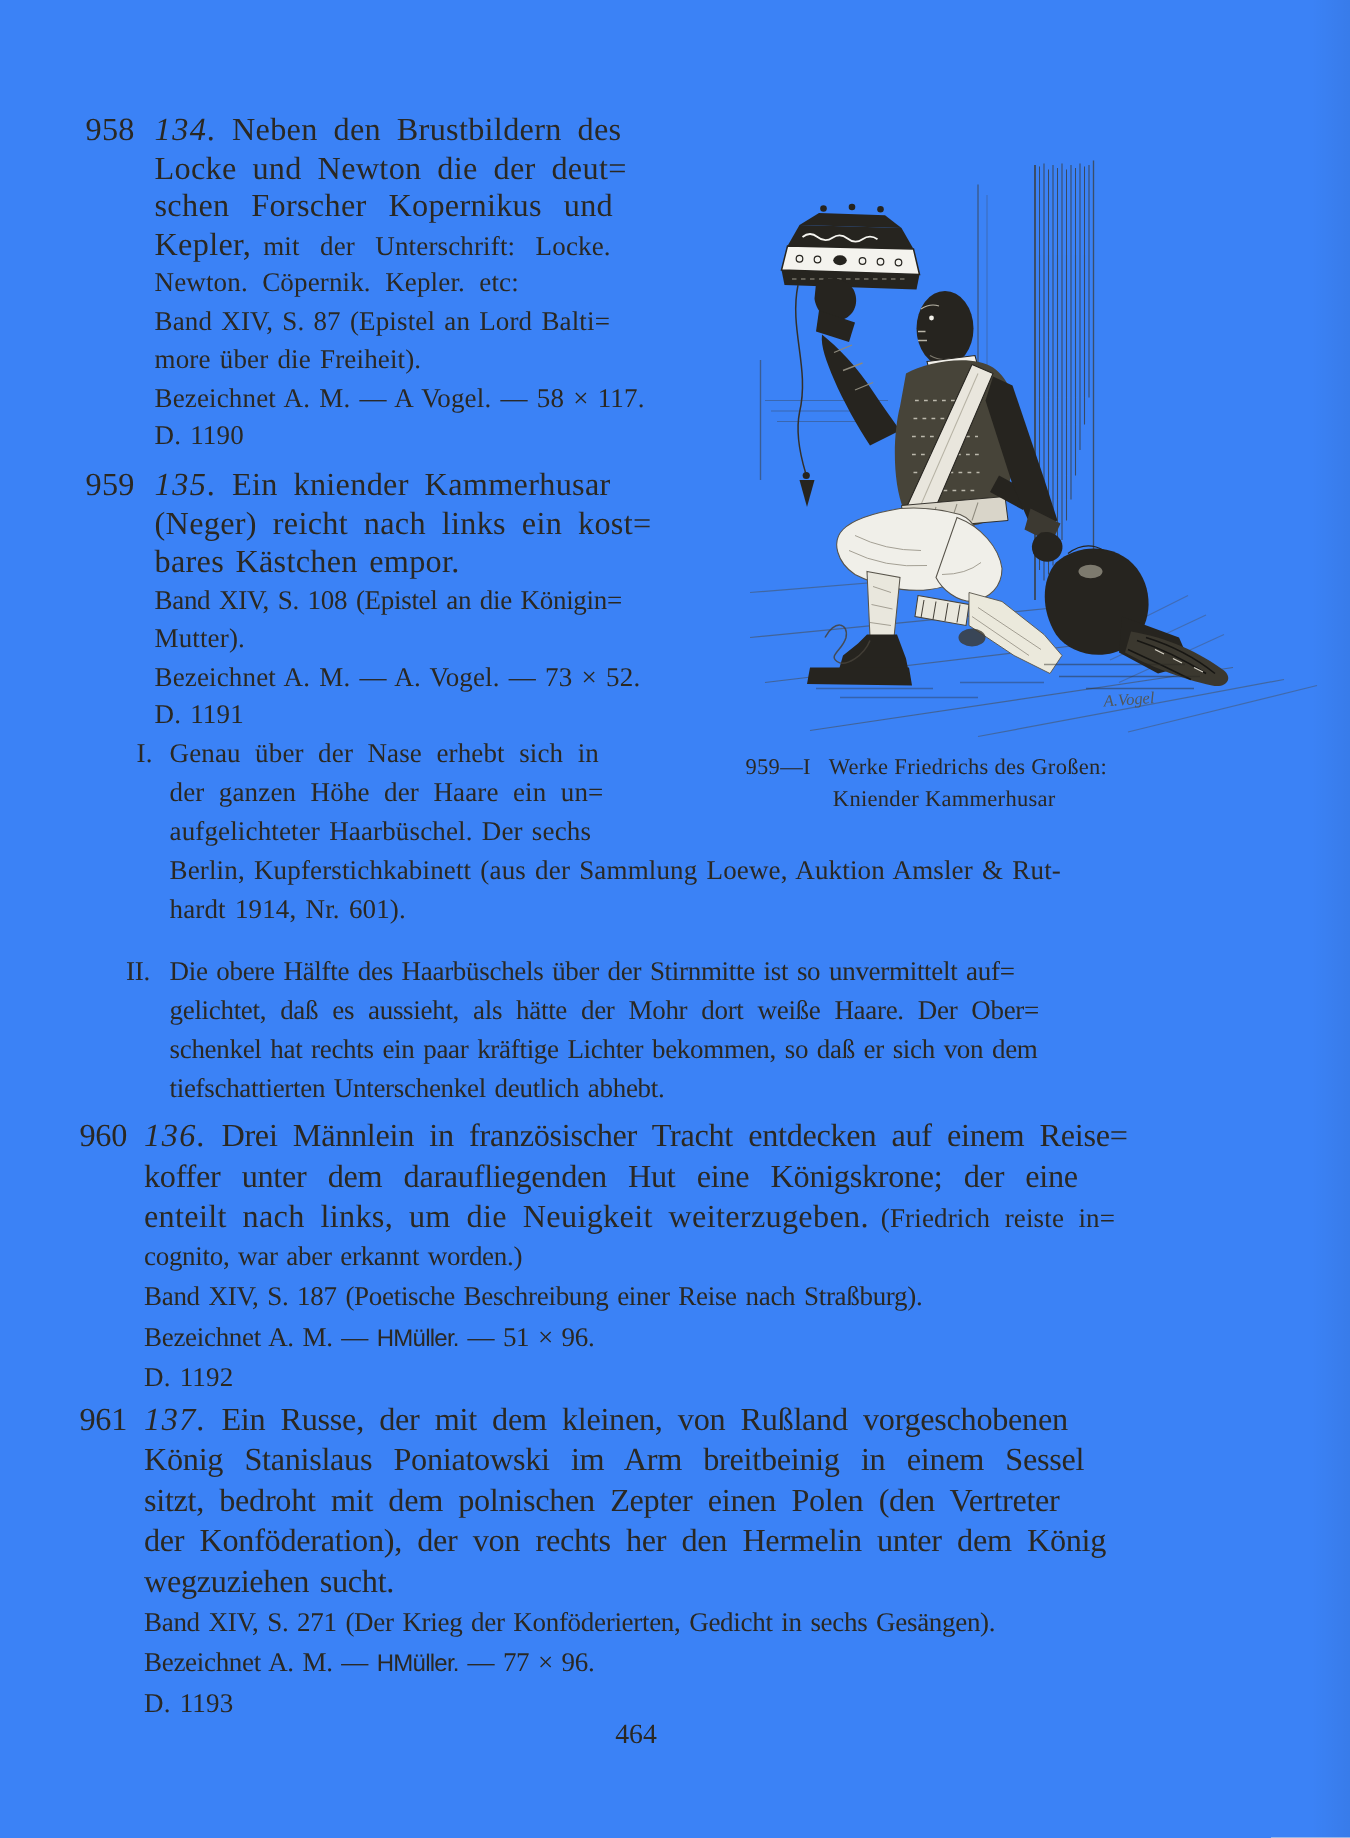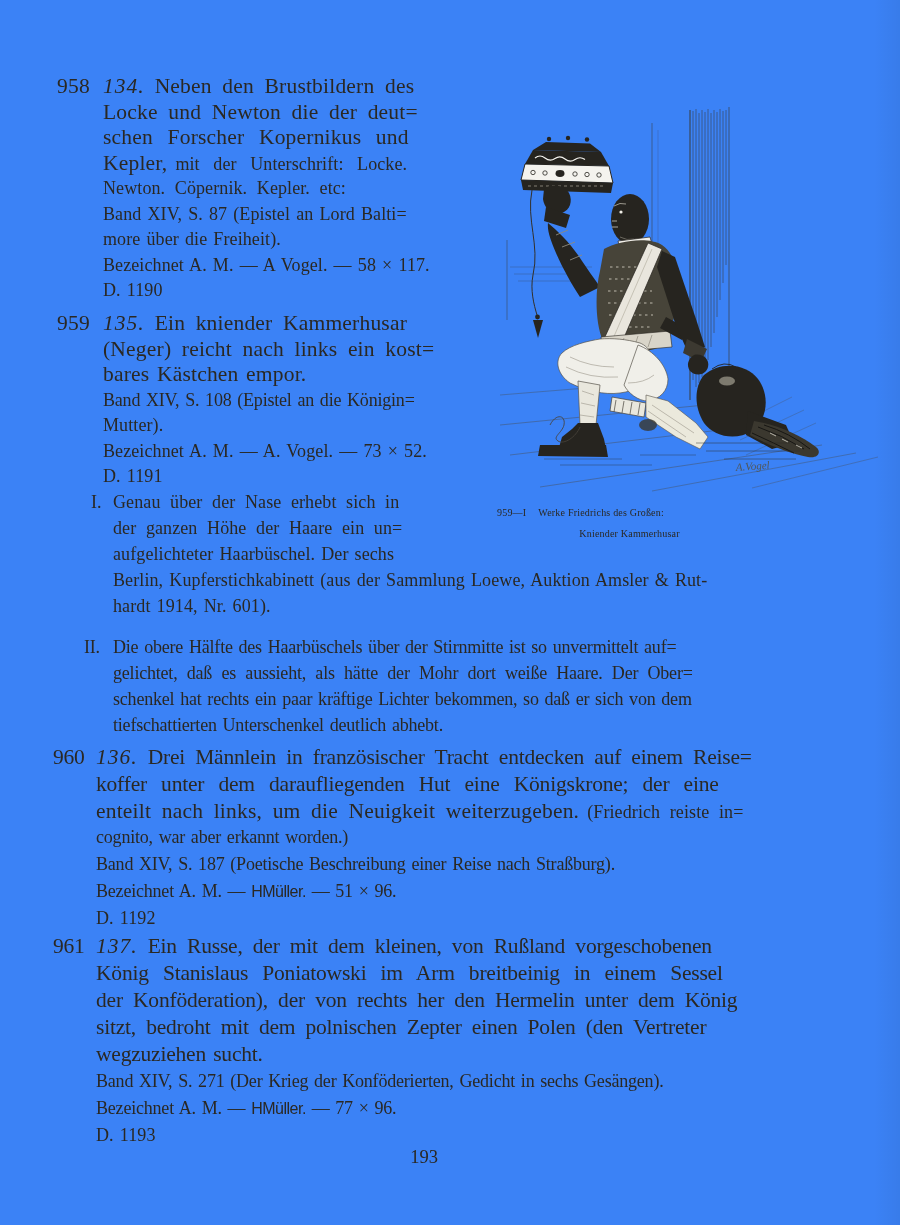--- a/index.html
+++ b/index.html
@@ -36,21 +36,21 @@
   .note1 .nlab{width:22px;}
   .note2 .nlab{width:29px;}
   .e960 .ln{height:26.8px;line-height:26.8px;}
   .e961 .ln{height:27px;line-height:27px;}
   .e960 .ind,.e961 .ind{margin-left:43px;}
   .smseg{margin-left:8px;}
   .sig{
     font-family:"Liberation Sans","DejaVu Sans",sans-serif;
     font-weight:400;font-size:16px;letter-spacing:-0.5px;
   }
-  .caption{font-size:10px;line-height:21px;letter-spacing:0.2px;}
+  .caption{font-size:15px;line-height:21px;letter-spacing:0.2px;}
   .caption .cap-ref{margin-right:12px;}
   .caption .cap-line2{text-align:center;}
   .pagenum{font-size:18.5px;text-align:center;}
 </style>
 </head>
 <body>
 
 <div class="page">
 
   <section class="abs e958" style="left:57px;top:74px;width:420px;">
@@ -96,22 +96,22 @@
     <div class="ln ind tight"><span class="lg ws1">enteilt nach links, um die Neuigkeit weiterzugeben.</span><span class="sm smseg ws1">(Friedrich reiste in=</span></div>
     <div class="ln sm ind tight"><span>cognito, war aber erkannt worden.)</span></div>
     <div class="ln sm ind tight"><span>Band XIV, S. 187 (Poetische Beschreibung einer Reise nach Straßburg).</span></div>
     <div class="ln sm ind tight"><span>Bezeichnet A. M. — </span><span class="sig">HMüller.</span><span> — 51 × 96.</span></div>
     <div class="ln sm ind"><span>D. 1192</span></div>
   </section>
 
   <section class="abs e961" style="left:53px;top:933px;width:745px;">
     <div class="ln lg tight ws1"><span class="num">961</span><span class="wno">137.</span><span>Ein Russe, der mit dem kleinen, von Rußland vorgeschobenen</span></div>
     <div class="ln lg ind tight ws2"><span>König Stanislaus Poniatowski im Arm breitbeinig in einem Sessel</span></div>
+    <div class="ln lg ind tight ws1"><span>sitzt, bedroht mit dem polnischen Zepter einen Polen (den Vertreter</span></div>
     <div class="ln lg ind tight ws1"><span>der Konföderation), der von rechts her den Hermelin unter dem König</span></div>
-    <div class="ln lg ind tight ws1"><span>sitzt, bedroht mit dem polnischen Zepter einen Polen (den Vertreter</span></div>
     <div class="ln lg ind tight"><span>wegzuziehen sucht.</span></div>
     <div class="ln sm ind tight"><span>Band XIV, S. 271 (Der Krieg der Konföderierten, Gedicht in sechs Gesängen).</span></div>
     <div class="ln sm ind tight"><span>Bezeichnet A. M. — </span><span class="sig">HMüller.</span><span> — 77 × 96.</span></div>
     <div class="ln sm ind"><span>D. 1193</span></div>
   </section>
 
   <div class="abs" style="left:500px;top:95px;width:380px;height:397px;">
     <svg width="380" height="397" viewBox="0 0 380 397">
 
       <g stroke="#3a372f" fill="none">
@@ -224,15 +224,15 @@
 
       <text x="236" y="376" font-size="11" font-style="italic" font-family="Liberation Serif, serif" fill="#55503f" opacity="0.85" transform="rotate(-4 236 376)">A.Vogel</text>
     </svg>
   </div>
 
   <div class="abs caption" style="left:497px;top:502px;width:265px;">
     <div class="cap-line1"><span class="cap-ref">959—I</span><span>Werke Friedrichs des Großen:</span></div>
     <div class="cap-line2"><span>Kniender Kammerhusar</span></div>
   </div>
 
-  <div class="abs pagenum" style="left:0;top:1147px;width:848px;">193</div>
+  <div class="abs pagenum" style="left:0;top:1147px;width:848px;">464</div>
 
 </div>
 
 </body></html>

